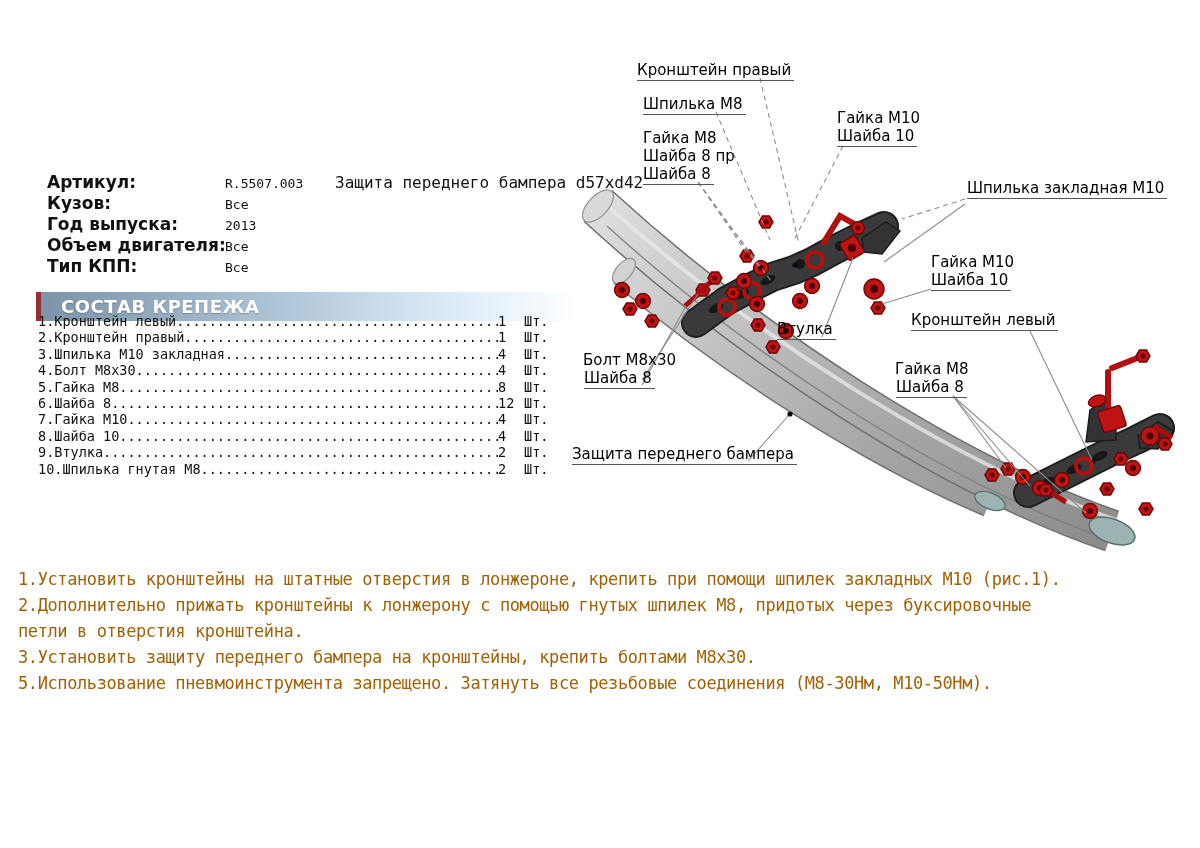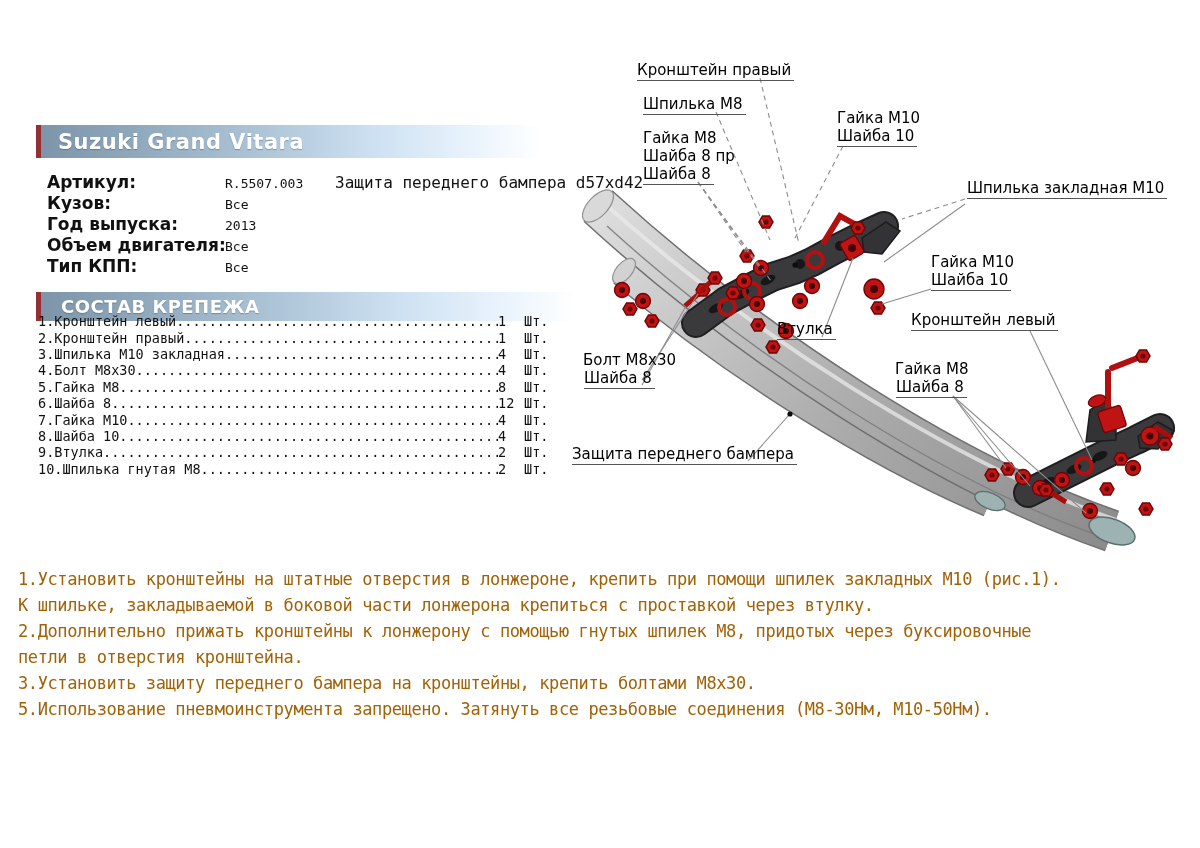--- a/index.html
+++ b/index.html
@@ -25,21 +25,21 @@
   
   .info-table { position:absolute; left:47px; top:172px; width:640px; }
   .info-row { display:flex; height:21px; align-items:baseline; }
   .info-label { width:178px; font-weight:bold; font-size:17px; white-space:nowrap; }
   .info-value { width:110px; font-family:"DejaVu Sans Mono","Liberation Mono",monospace; font-size:13px; white-space:nowrap; }
   .info-desc  { font-family:"DejaVu Sans Mono","Liberation Mono",monospace; font-size:16px; white-space:nowrap; }
 
   
   .parts-list { position:absolute; left:38px; top:313px; width:518px;
     font-family:"DejaVu Sans Mono","Liberation Mono",monospace; font-size:13.5px; }
-  .part-row { display:flex; align-items:center; height:16.4px; white-space:nowrap; }
+  .part-row { display:flex; align-items:flex-start; height:16.4px; white-space:nowrap; }
   .part-name { flex:0 0 auto; }
   .part-dots { flex:1 1 auto; overflow:hidden; white-space:nowrap; }
   .part-qty { flex:0 0 26px; text-align:left; }
   .part-unit { flex:0 0 32px; }
 
   
   .instructions { position:absolute; left:18px; top:566px; width:1172px;
     font-family:"DejaVu Sans Mono","Liberation Mono",monospace; font-size:17px; color:#a16207; }
   .instr-line { height:26px; line-height:26px; white-space:nowrap; letter-spacing:-0.4px; }
 
@@ -205,23 +205,20 @@
   <span class="dlabel" style="left:931px; top:254px;">Гайка М10</span>
   <span class="dlabel ul" style="left:931px; top:272px;">Шайба 10</span>
   <span class="dlabel ul" style="left:911px; top:312px;">Кронштейн левый</span>
   <span class="dlabel ul" style="left:777px; top:321px;">Втулка</span>
   <span class="dlabel" style="left:583px; top:352px;">Болт М8х30</span>
   <span class="dlabel ul" style="left:584px; top:370px;">Шайба 8</span>
   <span class="dlabel" style="left:895px; top:361px;">Гайка М8</span>
   <span class="dlabel ul" style="left:896px; top:379px;">Шайба 8</span>
   <span class="dlabel ul" style="left:572px; top:446px;">Защита переднего бампера</span>
 
-  <div class="bar bar-brand">
-    <span class="bar-title">Suzuki Grand Vitara</span>
-  </div>
 
   <div class="info-table">
     <div class="info-row">
       <span class="info-label">Артикул:</span>
       <span class="info-value">R.5507.003</span>
       <span class="info-desc">Защита переднего бампера d57xd42</span>
     </div>
     <div class="info-row">
       <span class="info-label">Кузов:</span>
       <span class="info-value">Все</span>
@@ -303,20 +300,19 @@
         <span class="part-name">10.Шпилька гнутая М8</span>
         <span class="part-dots">........................................................................................................................</span>
         <span class="part-qty">2</span>
         <span class="part-unit">Шт.</span>
       </div>
   </div>
 
 
   <div class="instructions">
     <div class="instr-line">1.Установить кронштейны на штатные отверстия в лонжероне, крепить при помощи шпилек закладных М10 (рис.1).</div>
-    <div class="instr-line">К шпильке, закладываемой в боковой части лонжерона крепиться с проставкой через втулку.</div>
     <div class="instr-line">2.Дополнительно прижать кронштейны к лонжерону с помощью гнутых шпилек М8, придотых через буксировочные</div>
     <div class="instr-line">петли в отверстия кронштейна.</div>
     <div class="instr-line">3.Установить защиту переднего бампера на кронштейны, крепить болтами М8х30.</div>
     <div class="instr-line">5.Использование пневмоинструмента запрещено. Затянуть все резьбовые соединения (М8-30Нм, М10-50Нм).</div>
   </div>
 
 </div>
 
 </body></html>

